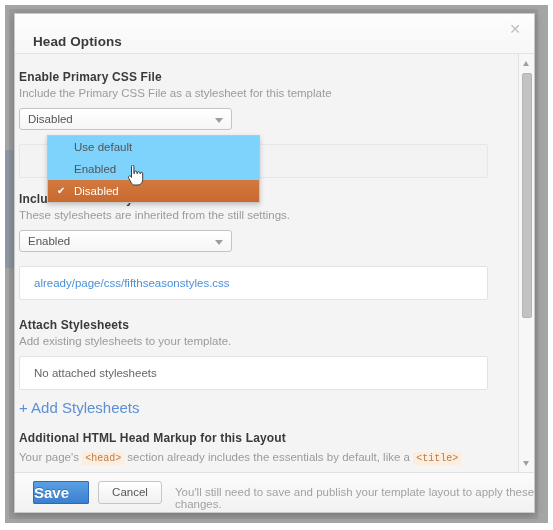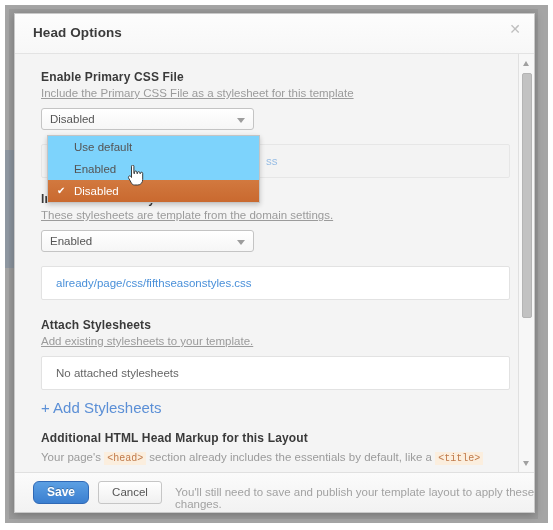--- a/index.html
+++ b/index.html
@@ -53,21 +53,21 @@
 
   
   #modal-header {
     position: relative;
     height: 40px;
     background: linear-gradient(#fdfdfd, #f7f7f7);
     border-bottom: 1px solid #e3e3e3;
   }
   #modal-title {
     position: absolute;
-    left: 18px; top: 11px;
+    left: 18px; top: 20px;
     font-size: 13.5px;
     font-weight: bold;
     color: #3b3b3b;
     letter-spacing: .1px;
   }
   #close-btn {
     position: absolute;
     right: 10px; top: 6px;
     width: 18px; height: 18px;
     line-height: 18px;
@@ -83,35 +83,34 @@
     position: absolute;
     left: 0; top: 40px;
     width: 521px; height: 420px;
     background: #f4f4f4;
     overflow: hidden;
   }
   #body-inner {
     position: absolute;
     left: 0; top: 0;
     width: 505px;
-    padding: 16px 18px 10px 26px;
+    padding: 16px 18px 10px 4px;
   }
 
   .sec-title {
     font-size: 12px;
     font-weight: bold;
     color: #3a3a3a;
     margin: 0 0 3px 0;
     letter-spacing: .15px;
   }
   .sec-desc {
     font-size: 11.5px;
     color: #9b9b9b;
     margin: 0 0 9px 0;
-    text-decoration: underline;
   }
 
   
   .select {
     position: relative;
     width: 213px;
     height: 22px;
     background: linear-gradient(#ffffff, #f6f6f6);
     border: 1px solid #c4c4c4;
     border-radius: 3px;
@@ -252,26 +251,26 @@
     width: 521px; height: 40px;
     background: linear-gradient(#fbfbfb, #f2f2f2);
     border-top: 1px solid #e0e0e0;
   }
   #save-btn {
     position: absolute;
     left: 18px; top: 8px;
     width: 56px; height: 23px;
     background: linear-gradient(#5b9fe3, #3b7fd0);
     border: 1px solid #3069b5;
-    border-radius: 6px;
+    border-radius: 1px;
     color: #ffffff;
-    font-size: 12px;
+    font-size: 15px;
     font-weight: bold;
     line-height: 21px;
-    text-align: center;
+    text-align: left;
     cursor: pointer;
     text-shadow: 0 -1px 0 rgba(0,0,0,.25);
   }
   #cancel-btn {
     position: absolute;
     left: 83px; top: 8px;
     width: 64px; height: 23px;
     background: linear-gradient(#ffffff, #f0f0f0);
     border: 1px solid #c6c6c6;
     border-radius: 3px;
@@ -328,21 +327,21 @@
       <div class="spacer-md"></div>
 
       <div class="filebox ghost">
         <span class="filelink" style="opacity:.55;margin-left:210px;">ss</span>
       </div>
 
       <div class="spacer-md"></div>
 
       <div>
         <div class="sec-title">Include Domain Stylesheets</div>
-        <div class="sec-desc">These stylesheets are template from the domain settings.</div>
+        <div class="sec-desc">These stylesheets are inherited from the still settings.</div>
         <div class="select">
           <span>Enabled</span>
           <span class="caret"></span>
         </div>
         <div class="spacer-md"></div>
         <div class="filebox">
           <a class="filelink">already/page/css/fifthseasonstyles.css</a>
         </div>
       </div>
 

